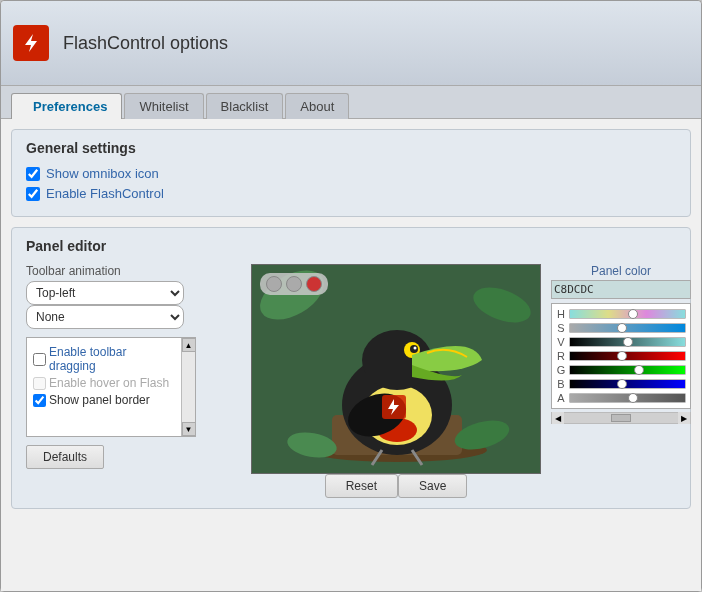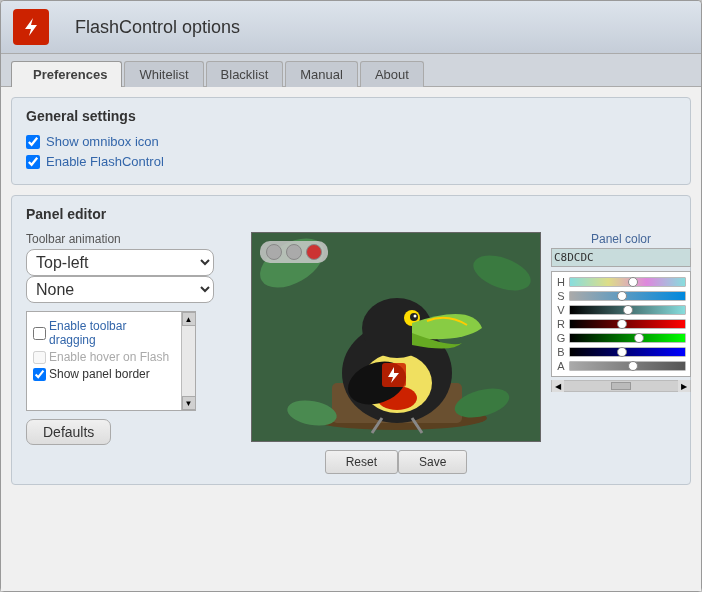--- a/index.html
+++ b/index.html
@@ -17,24 +17,24 @@
       height: 592px;
       background: #e8e8e8;
       border: 1px solid #999;
       border-radius: 4px;
       display: flex;
       flex-direction: column;
     }
 
     .title-bar {
       background: linear-gradient(to bottom, #dde4ec, #c5cdd8);
-      padding: 8px 12px;
-      display: flex;
-      align-items: center;
-      gap: 26px;
+      padding: 24px 12px;
+      display: flex;
+      align-items: center;
+      gap: 14px;
       border-bottom: 1px solid #aaa;
       border-radius: 4px 4px 0 0;
       min-height: 52px;
     }
 
     .flash-icon {
       width: 36px;
       height: 36px;
       background: #cc2200;
       border-radius: 4px;
@@ -70,21 +70,21 @@
       font-size: 13px;
       color: #444;
       background: #c5cad2;
       position: relative;
       bottom: -1px;
     }
 
     .tab.active {
       background: #f0f0f0;
       border-color: #999;
-      color: #404040;
+      color: #0369a1;
       font-weight: bold;
       z-index: 2;
       padding-left: 21px;
     }
 
     .content {
       flex: 1;
       background: #f0f0f0;
       padding: 10px;
       overflow: hidden;
@@ -135,26 +135,26 @@
       font-size: 12px;
       margin-bottom: 3px;
       margin-top: 8px;
     }
 
     .field-label:first-child {
       margin-top: 0;
     }
 
     select {
-      width: 188px;
+      width: 158px;
       padding: 3px 5px;
       border: 1px solid #aaa;
       border-radius: 8px;
       background: white;
-      font-size: 16px;
+      font-size: 12px;
       color: #333;
       cursor: pointer;
     }
 
     .scroll-list {
       border: 1px solid #aaa;
       background: white;
       height: 100px;
       margin-top: 6px;
       width: 170px;
@@ -215,23 +215,23 @@
     .check-option input[type="checkbox"] {
       width: 13px;
       height: 13px;
     }
 
     .defaults-btn {
       margin-top: 8px;
       padding: 4px 16px;
       background: linear-gradient(to bottom, #f0f0f0, #ddd);
       border: 1px solid #aaa;
-      border-radius: 7px;
+      border-radius: 2px;
       cursor: pointer;
-      font-size: 14px;
+      font-size: 12px;
       color: #333;
     }
 
     .middle-panel {
       flex: 1;
       display: flex;
       flex-direction: column;
       align-items: center;
     }
 
@@ -261,21 +261,20 @@
       border-radius: 50%;
       border: 1px solid #888;
     }
 
     .tc-gray { background: #aaa; }
     .tc-red { background: #cc3333; }
 
     .image-buttons {
       display: flex;
       gap: 0;
-      margin-top: 8px;
     }
 
     .action-btn {
       padding: 4px 20px;
       background: linear-gradient(to bottom, #f0f0f0, #ddd);
       border: 1px solid #aaa;
       border-radius: 3px;
       cursor: pointer;
       font-size: 12px;
       color: #333;
@@ -402,21 +401,20 @@
         <polygon points="13,2 5,13 11,13 9,20 17,9 11,9" fill="white"></polygon>
       </svg>
     </div>
     <span class="title-text">FlashControl options</span>
   </div>
 
   <div class="tab-bar">
     <div class="tab active">Preferences</div>
     <div class="tab">Whitelist</div>
     <div class="tab">Blacklist</div>
-    <div class="tab">Manual</div>
     <div class="tab">About</div>
   </div>
 
   <div class="content">
 
     <div class="section">
       <div class="section-title">General settings</div>
       <div class="checkbox-row">
         <input type="checkbox" checked="" style="">
         <span>Show omnibox icon</span>

